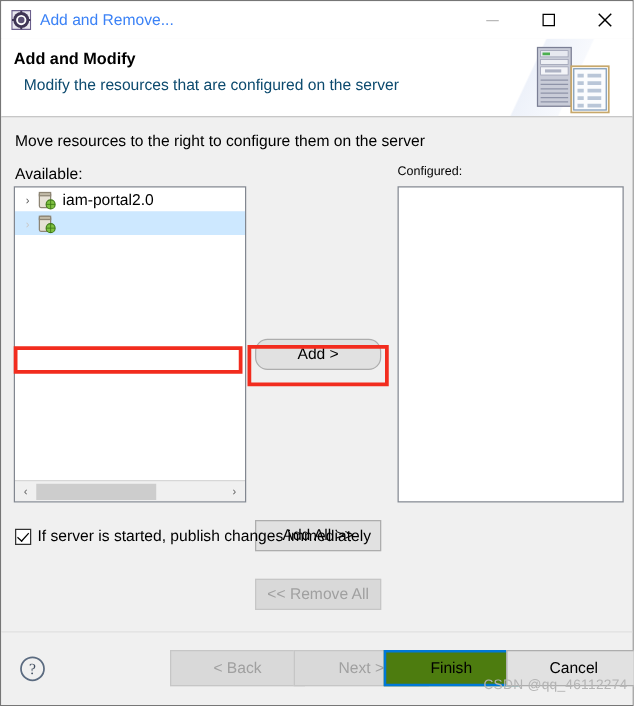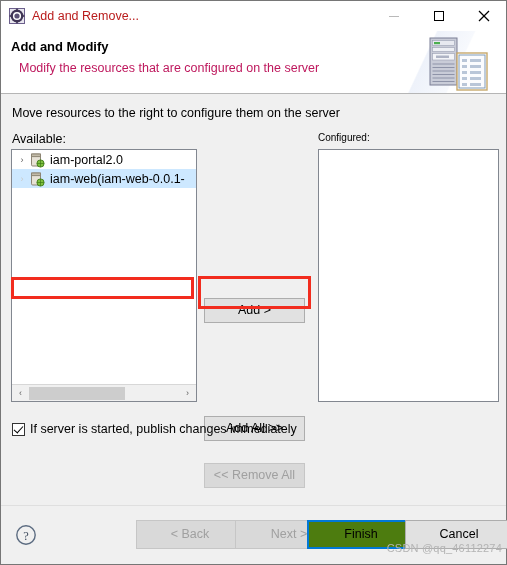--- a/index.html
+++ b/index.html
@@ -36,21 +36,21 @@
   .title-icon {
     width: 16px;
     height: 16px;
     margin-left: 8px;
     margin-right: 7px;
     flex: 0 0 auto;
     position: relative;
   }
   .title-text {
     font-size: 12.5px;
-    color: #b91c1c;
+    color: #3b82f6;
     flex: 1 1 auto;
     white-space: nowrap;
     overflow: hidden;
   }
   .winbtns {
     display: flex;
     height: 30px;
     flex: 0 0 auto;
   }
   .winbtn {
@@ -86,21 +86,21 @@
     top: 8px;
     font-size: 13px;
     font-weight: bold;
     color: #000;
   }
   .banner-desc {
     position: absolute;
     left: 18px;
     top: 30px;
     font-size: 12.5px;
-    color: #be185d;
+    color: #0c4a6e;
   }
   .banner-art {
     position: absolute;
     right: 10px;
     top: 2px;
     width: 72px;
     height: 58px;
   }
   .banner-shine {
     position: absolute;
@@ -238,21 +238,21 @@
     background: #d9d9d9;
     border-color: #c6c6c6;
   }
   .mid-btn {
     position: absolute;
     left: 203px;
     width: 101px;
     height: 25px;
     line-height: 23px;
   }
-  #btn-add       { top: 204px; }
+  #btn-add       { top: 177px; border-radius: 10px; }
   #btn-remove    { top: 238px; }
   #btn-add-all   { top: 322px; }
   #btn-remove-all{ top: 369px; }
   .redbox {
     position: absolute;
     border: 3px solid #f22c1e;
     box-sizing: border-box;
     pointer-events: none;
   }
   #redbox-item { left: 10px;  top: 183px; width: 183px; height: 22px; }
@@ -423,21 +423,20 @@
       <div class="tree-row selected">
         <span class="twisty empty">›</span>
         <span class="node-icon">
           <svg width="16" height="16" viewBox="0 0 16 16">
             <rect x="2.5" y="2" width="9" height="12" rx="1.2" fill="#e7e2d6" stroke="#8d8574" stroke-width="1"></rect>
             <rect x="2.5" y="2" width="9" height="2.6" fill="#c2bba8" stroke="#8d8574" stroke-width="1"></rect>
             <circle cx="11.5" cy="11.5" r="3.6" fill="#7fc241" stroke="#3f7a17" stroke-width="0.9"></circle>
             <path d="M8 11.5h7M11.5 8v7" stroke="#3f7a17" stroke-width="0.7" fill="none"></path>
           </svg>
         </span>
-        <span class="node-label">iam-web(iam-web-0.0.1-</span>
       </div>
 
       <div class="hscroll">
         <div class="sb-arrow">‹</div>
         <div class="sb-track">
           <div class="sb-thumb"></div>
         </div>
         <div class="sb-arrow">›</div>
       </div>
     </div>

